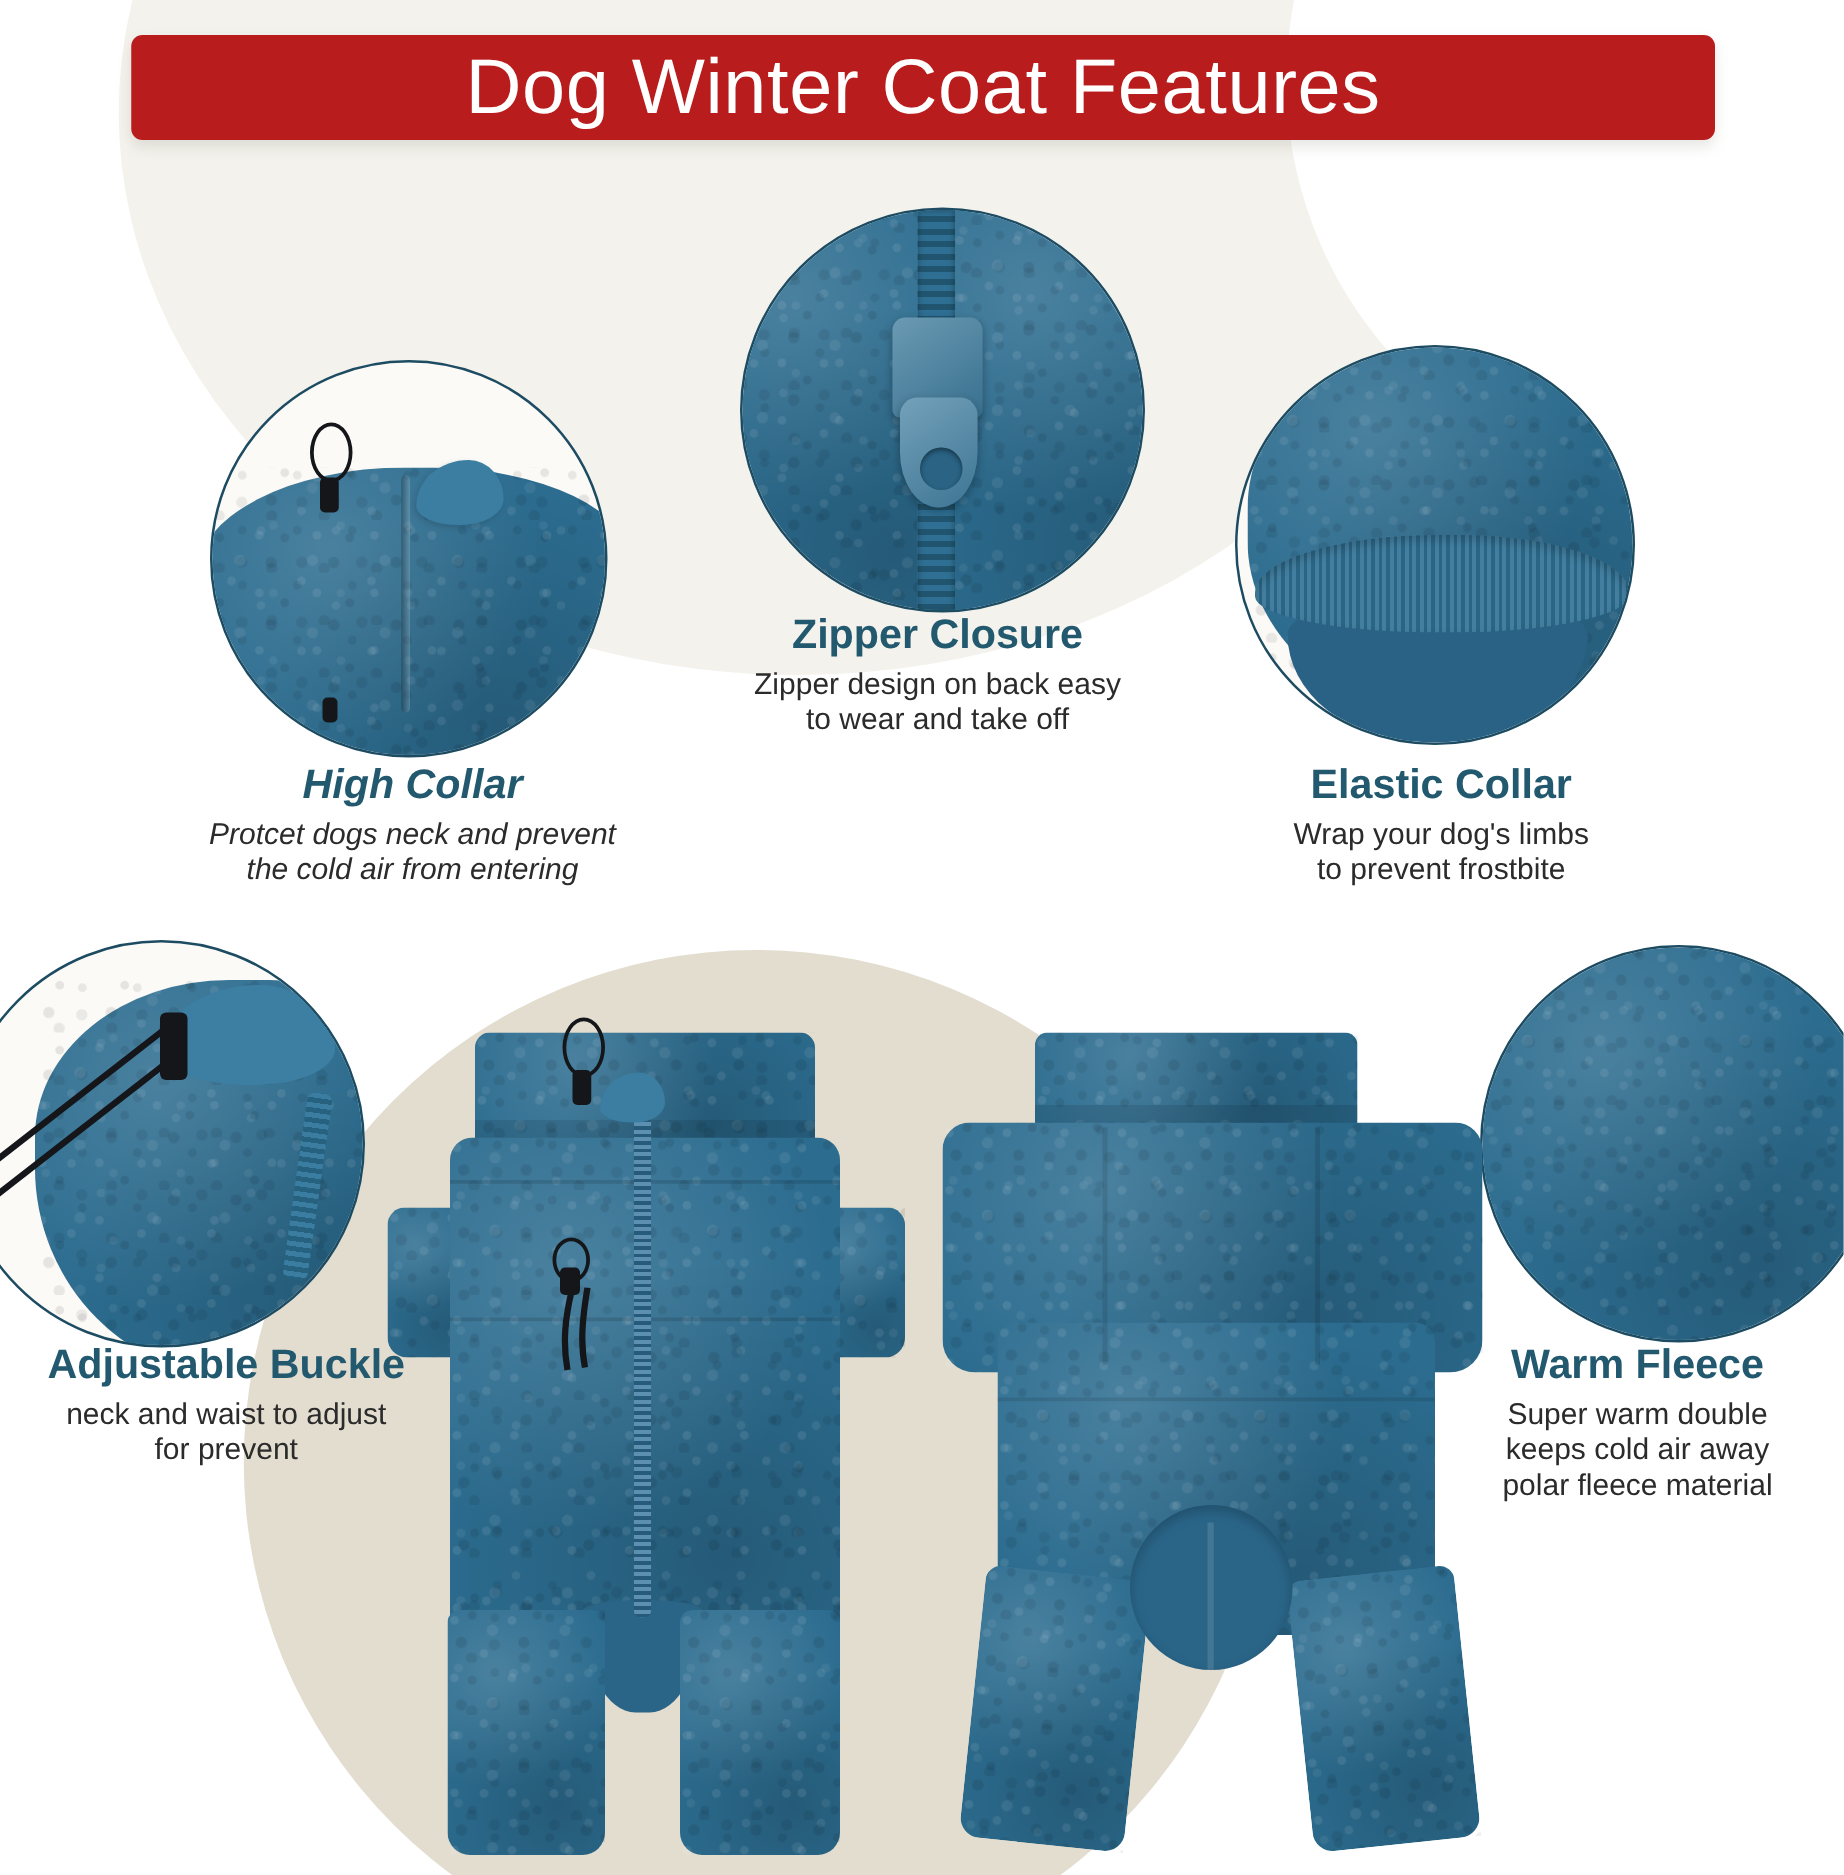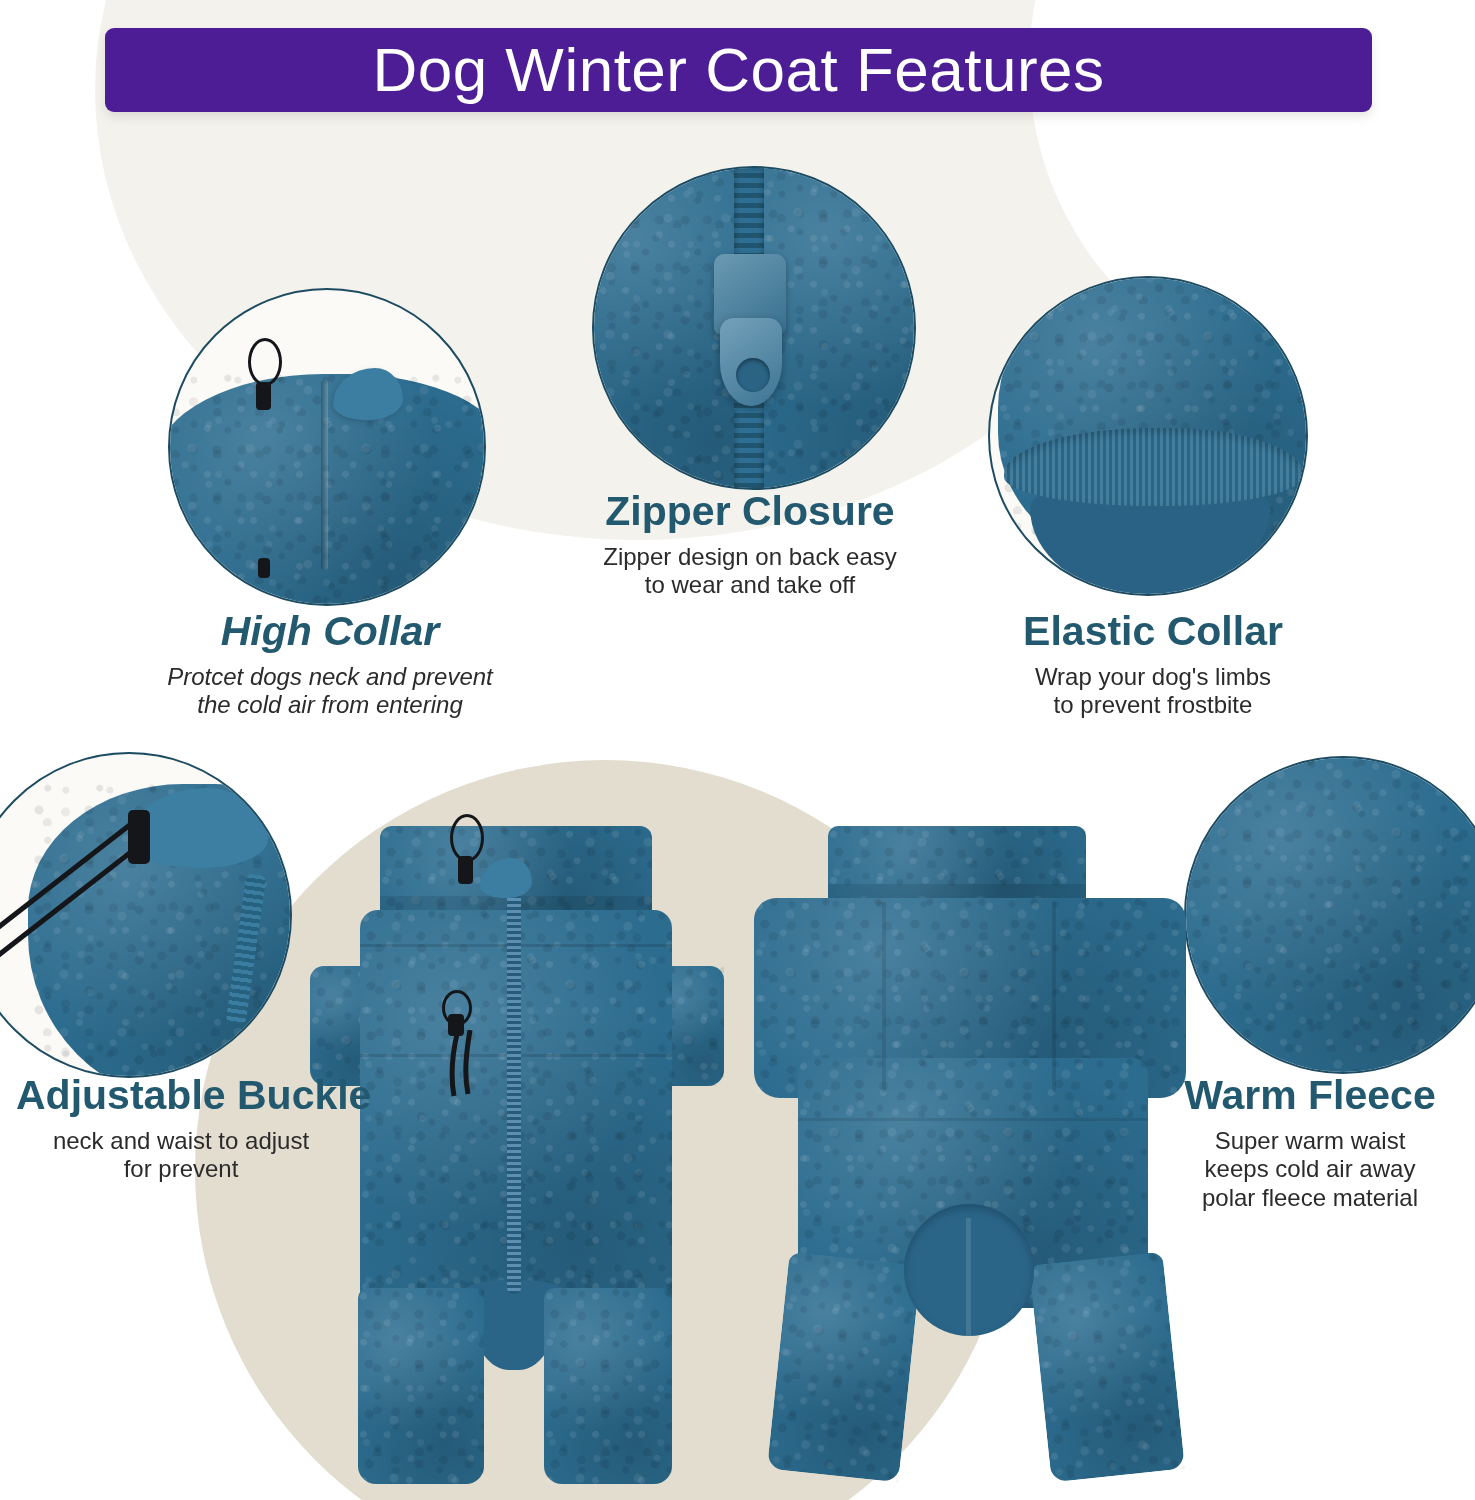--- a/index.html
+++ b/index.html
@@ -37,21 +37,21 @@
     left: 195px; top: 760px;
     width: 820px; height: 820px;
     background: #e2ddcf;
   }
 
   
   #title-banner {
     position: absolute;
     left: 105px; top: 28px;
     width: 1267px; height: 84px;
-    background: #4c1d95;
+    background: #b91c1c;
     border-radius: 9px;
     box-shadow: 0 5px 10px rgba(120,120,110,0.18);
     display: flex; align-items: center; justify-content: center;
     z-index: 20;
   }
   #title-text {
     color: #ffffff;
     font-size: 62px;
     font-weight: 400;
     letter-spacing: 0.5px;
@@ -193,21 +193,21 @@
 
   
   #circle-fleece { left: 1184px; top: 756px; width: 318px; height: 318px; }
   #fleece-fill { left: 0; top: 0; width: 100%; height: 100%; }
 
   
   .caption { position: absolute; text-align: center; z-index: 12; }
   .cap-title {
     color: #23596f;
     font-weight: bold;
-    font-size: 41px;
+    font-size: 33px;
     line-height: 1.15;
     margin-bottom: 8px;
     white-space: nowrap;
   }
   .cap-desc {
     color: #2b2b2b;
     font-size: 24px;
     line-height: 1.18;
   }
   #cap-collar { left: 120px; top: 608px; width: 420px; font-style: italic; }
@@ -462,18 +462,18 @@
   </div>
 
   <div class="caption" id="cap-buckle">
     <div class="cap-title">Adjustable Buckle</div>
     <div class="cap-desc">neck and waist to adjust</div>
     <div class="cap-desc">for prevent</div>
   </div>
 
   <div class="caption" id="cap-fleece">
     <div class="cap-title">Warm Fleece</div>
-    <div class="cap-desc">Super warm waist</div>
+    <div class="cap-desc">Super warm double</div>
     <div class="cap-desc">keeps cold air away</div>
     <div class="cap-desc">polar fleece material</div>
   </div>
 
 </div>
 
 </body></html>

